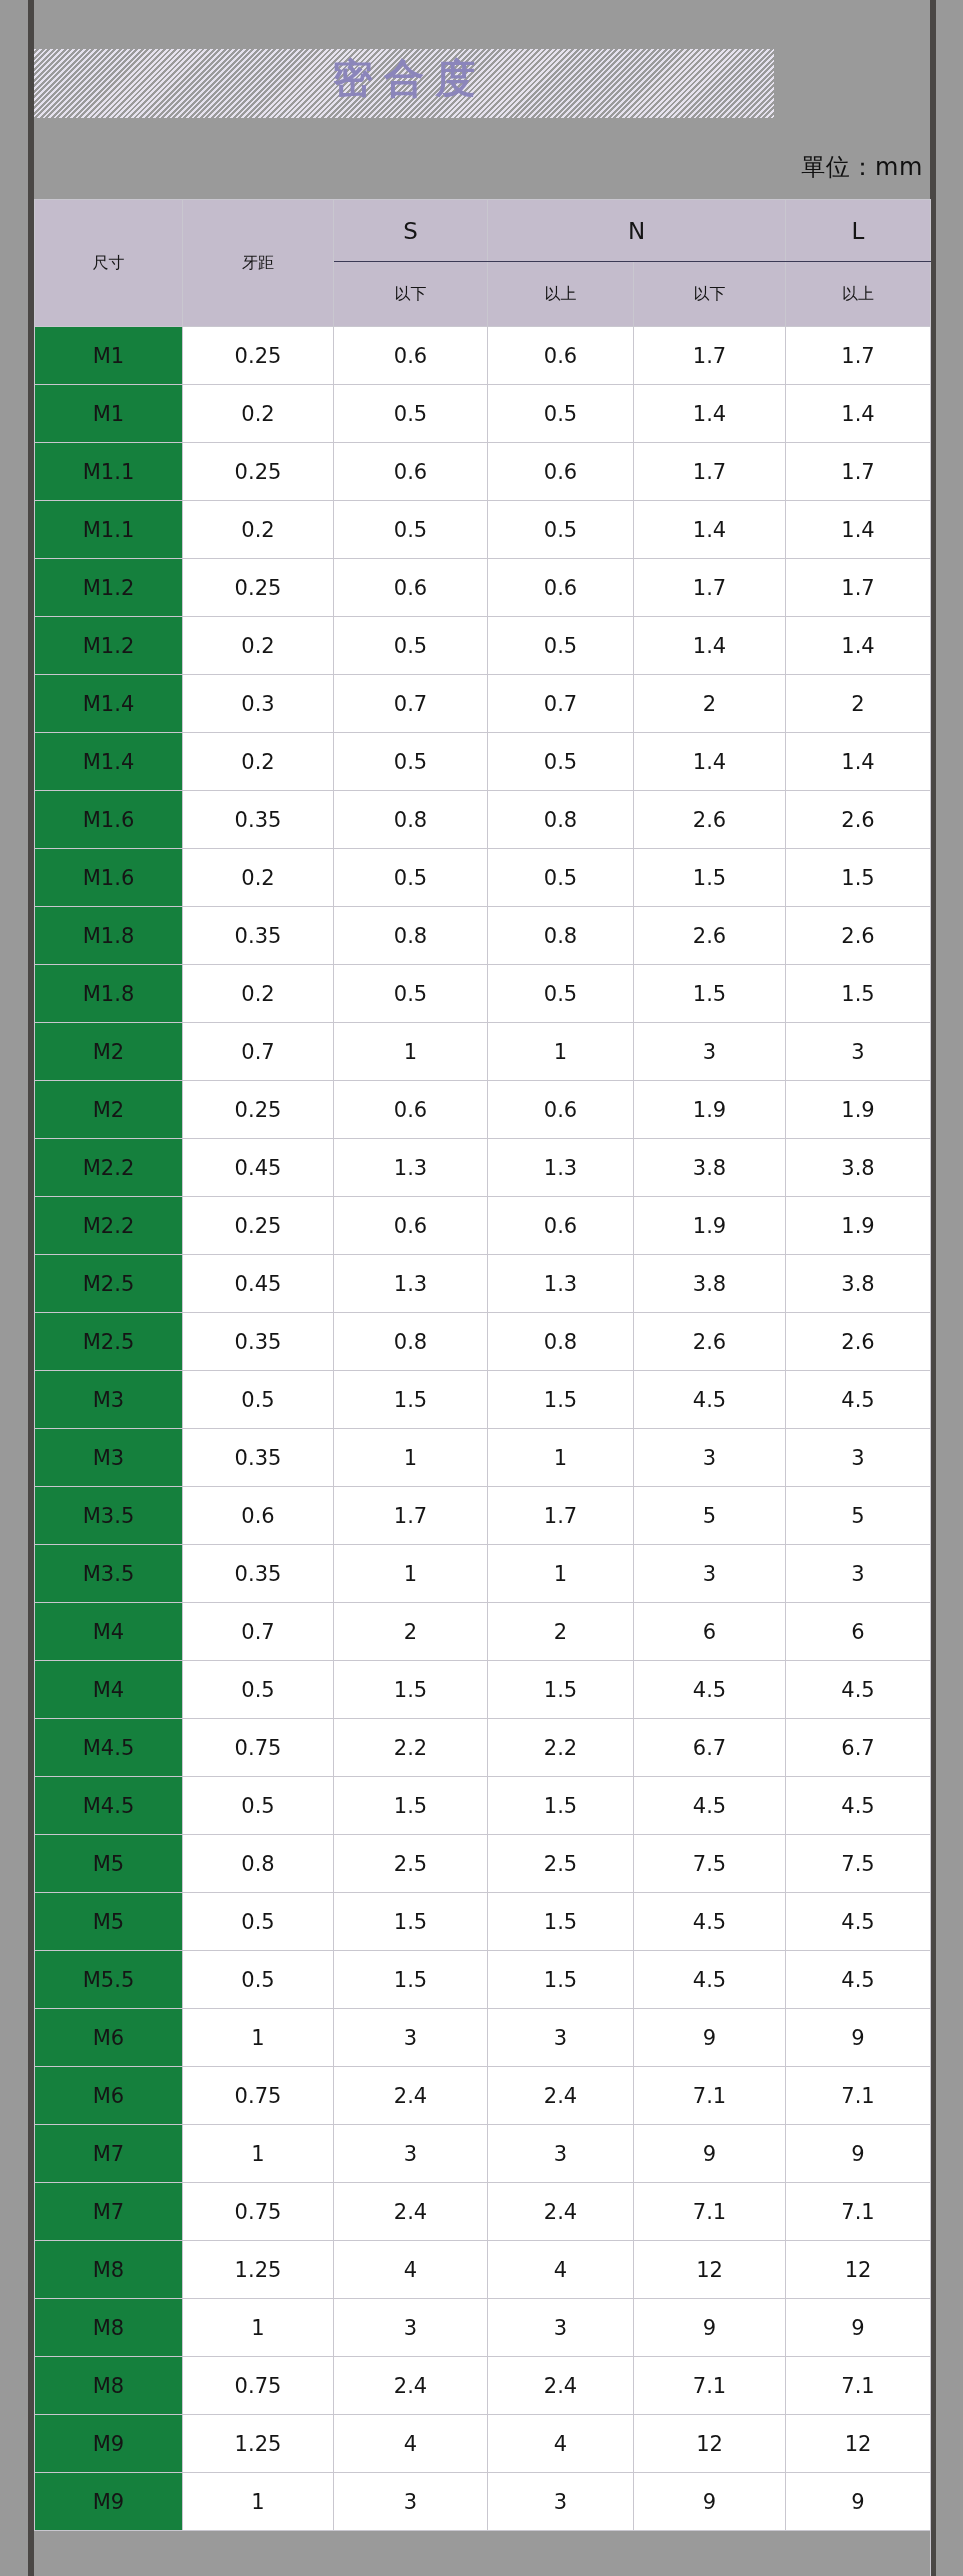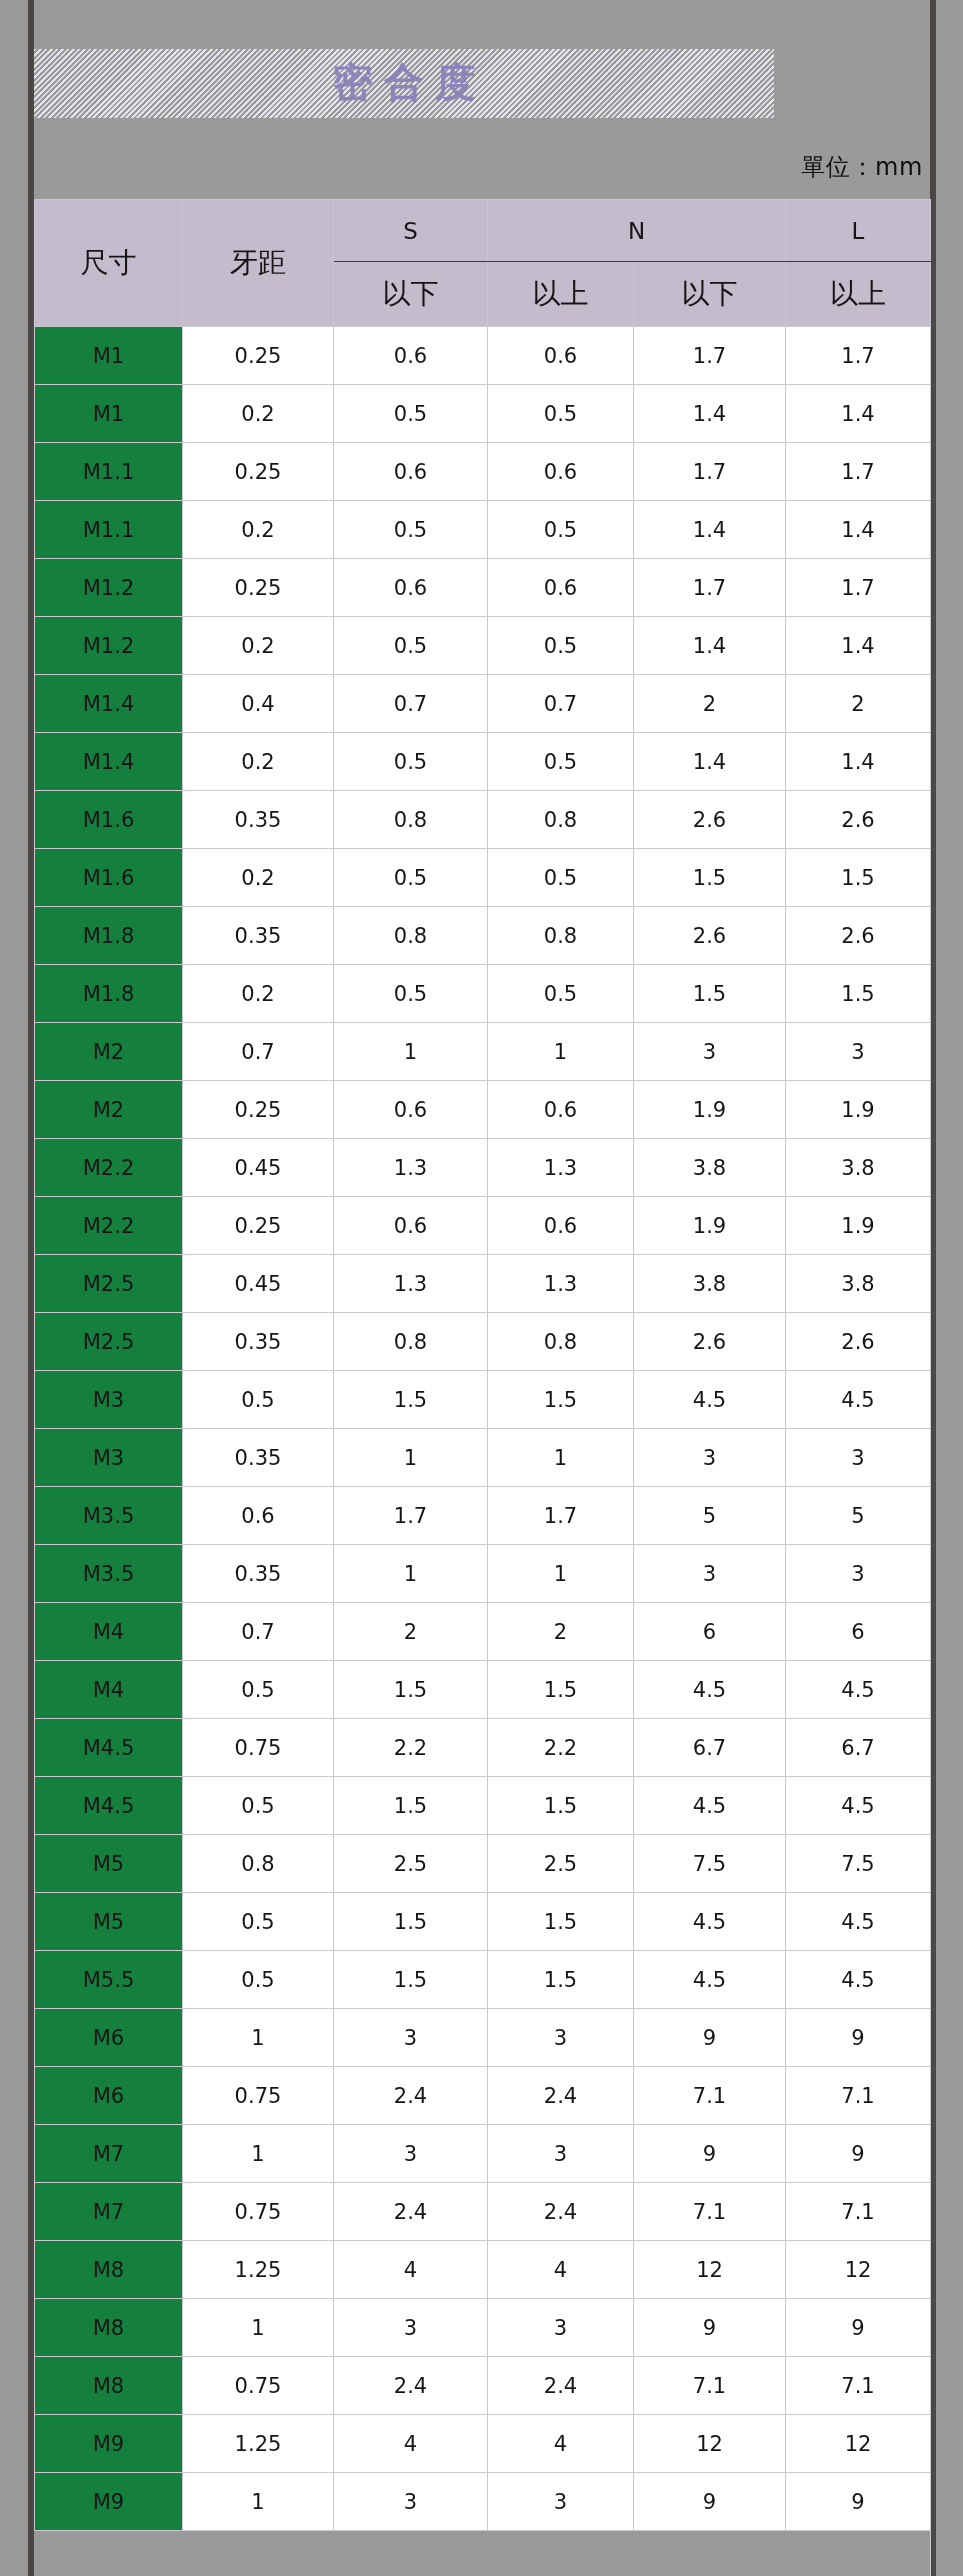--- a/index.html
+++ b/index.html
@@ -54,20 +54,21 @@
       135deg,
       #e6e2ee 0px,
       #e6e2ee 1.9px,
       #9a9a9a 1.9px,
       #9a9a9a 3.9px
     );
     display: flex;
     align-items: center;
     justify-content: center;
     box-sizing: border-box;
+    font-family: Liberation Mono, monospace;
   }
   .title-text {
     font-size: 40px;
     font-weight: bold;
     color: #8b85bb;
     letter-spacing: 11.6px;
     text-indent: 11.6px;
     line-height: 1;
     padding-bottom: 2.6px;
     white-space: nowrap;
@@ -109,21 +110,21 @@
     border: 0.6px solid #c9c7cf;
     padding: 0;
     text-align: center;
     vertical-align: middle;
     font-weight: normal;
     color: #151515;
   }
 
   thead th {
     background: #c4bccc;
-    font-size: 28px;
+    font-size: 16px;
     height: 61px;
   }
   thead th.group-head {
     font-size: 23px;
     border-bottom: 1.3px solid #3b3a55;
   }
   thead th.stub {
     border-bottom: 0.6px solid #c9c7cf;
   }
   thead tr.sub-row th {
@@ -233,21 +234,21 @@
         <tr>
           <td class="size-cell">M1.2</td>
           <td>0.2</td>
           <td>0.5</td>
           <td>0.5</td>
           <td>1.4</td>
           <td>1.4</td>
         </tr>
         <tr>
           <td class="size-cell">M1.4</td>
-          <td>0.4</td>
+          <td>0.3</td>
           <td>0.7</td>
           <td>0.7</td>
           <td>2</td>
           <td>2</td>
         </tr>
         <tr>
           <td class="size-cell">M1.4</td>
           <td>0.2</td>
           <td>0.5</td>
           <td>0.5</td>

